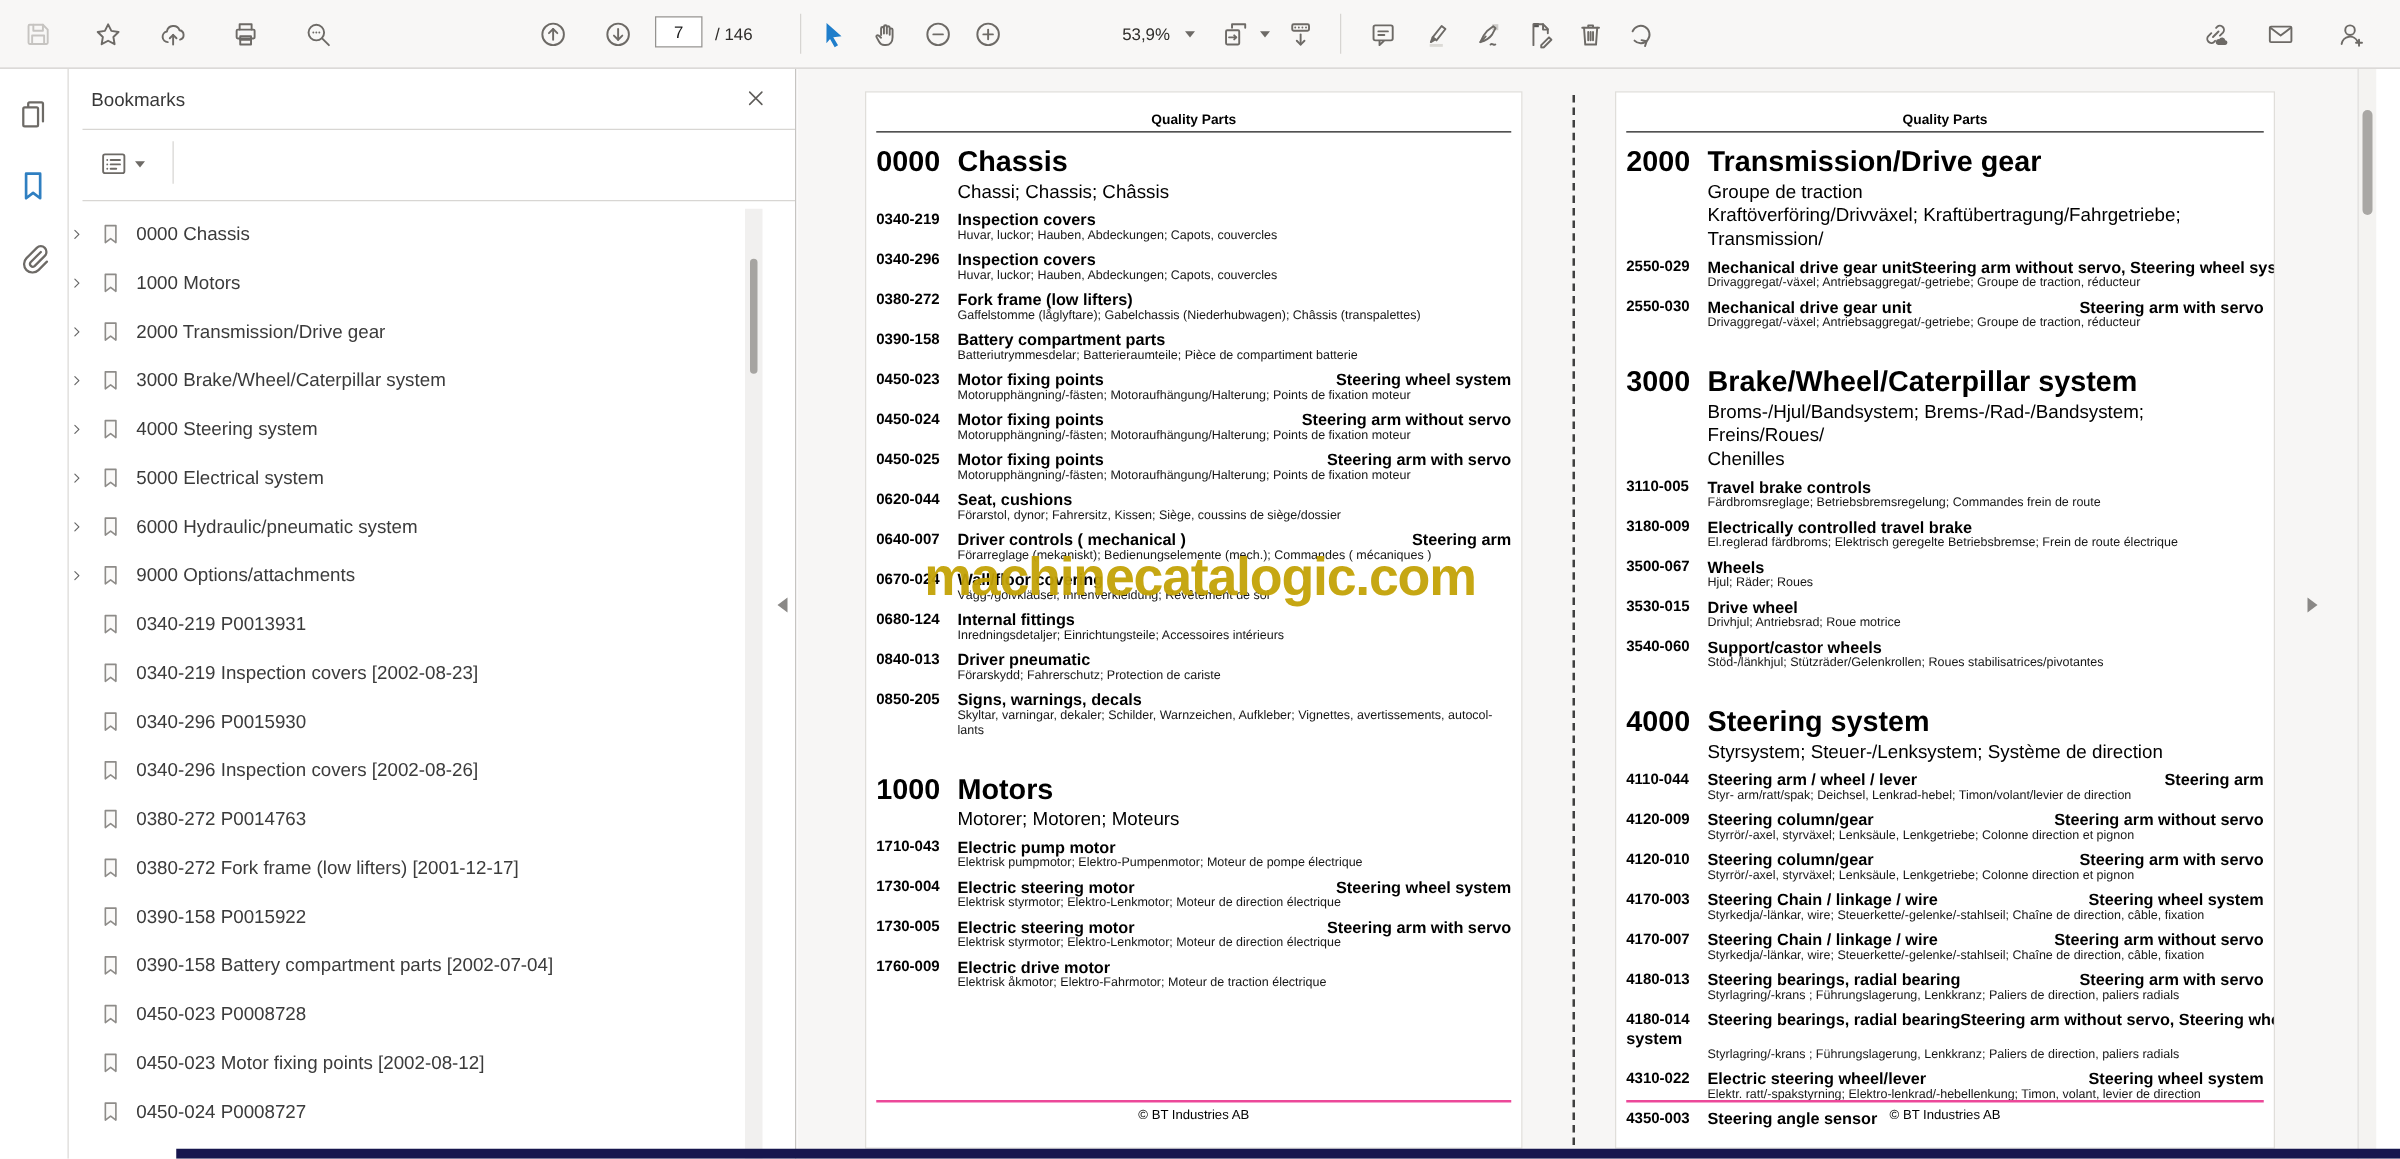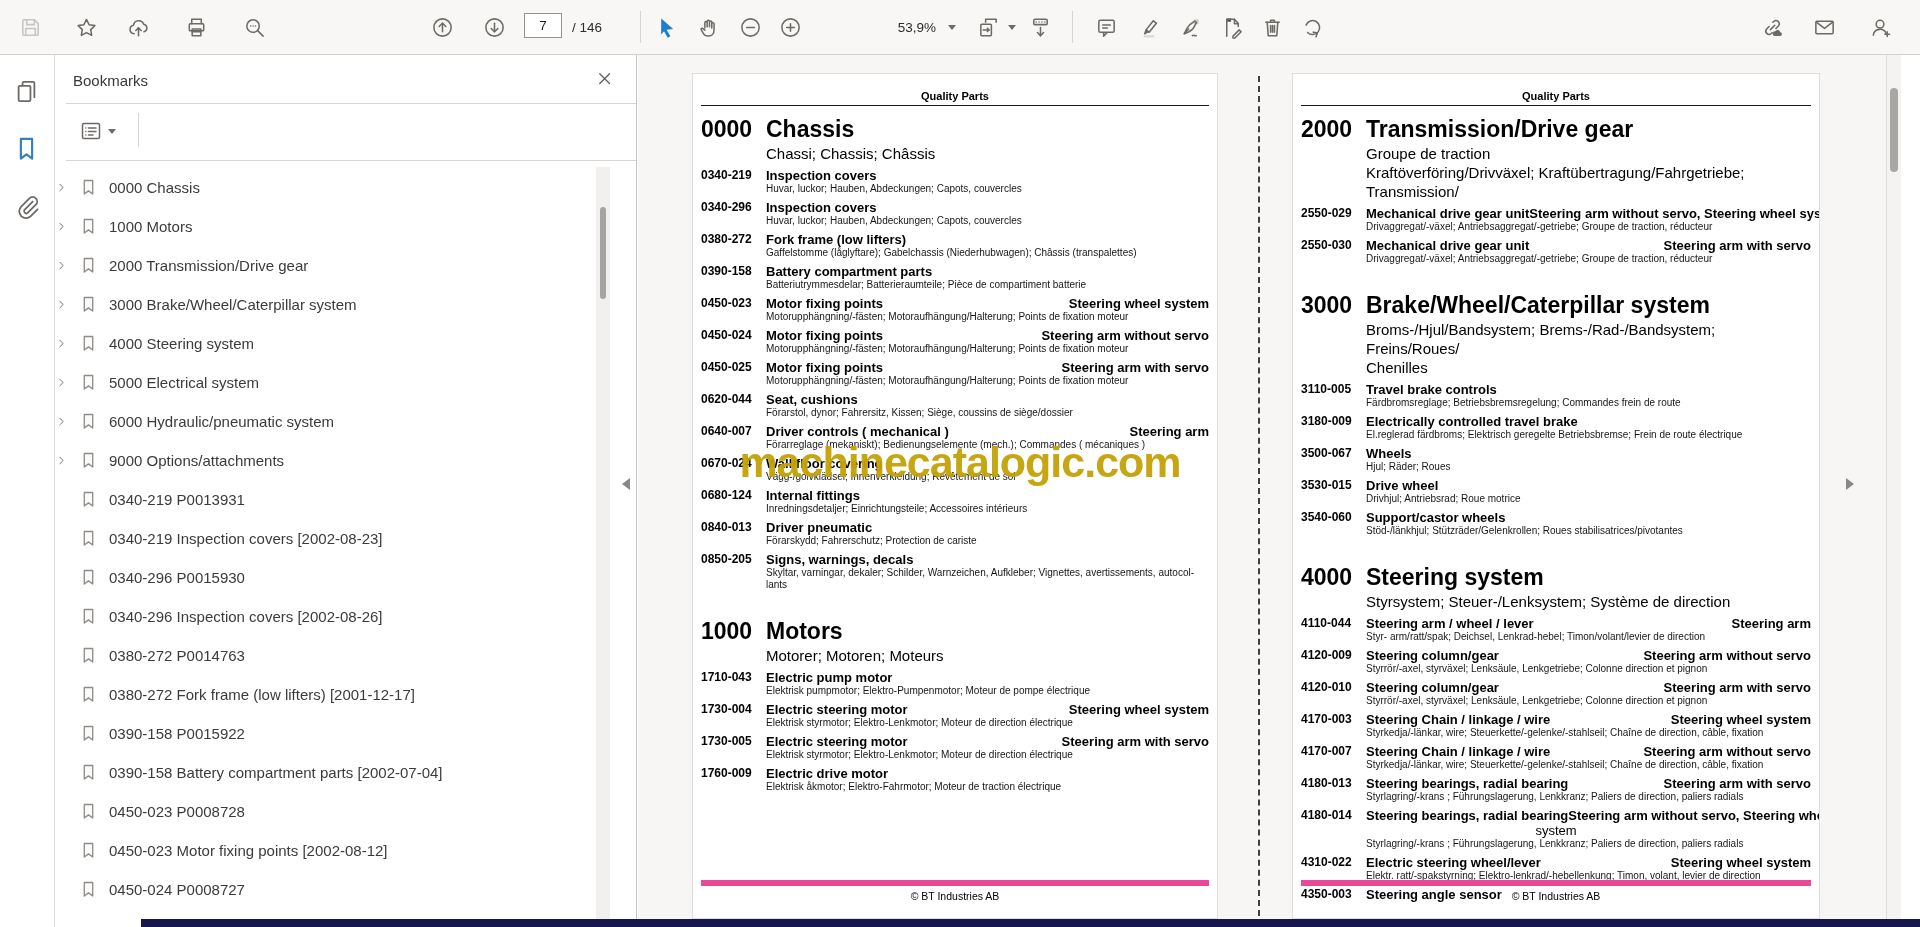--- a/index.html
+++ b/index.html
@@ -66,23 +66,23 @@
   .section{margin-top:10px;}
   .section.gap{margin-top:27px;}
   .sec-head{display:flex;font-size:23px;font-weight:bold;line-height:27px;}
   .sec-num{width:65px;flex:none;}
   .sec-sub{margin-left:65px;font-size:15px;line-height:19px;margin-top:1px;}
   .item{margin-top:5px;}
   .item .l1{display:flex;align-items:center;font-weight:bold;line-height:15px;white-space:nowrap;}
   .item .no{width:65px;flex:none;font-size:12px;}
   .item .ti{font-size:13px;flex:1 1 auto;}
   .item .rl{font-size:13px;flex:none;margin-left:8px;}
-  .item .w2{font-weight:normal;font-size:13px;line-height:15px;text-align:center;}
+  .item .w2{font-weight:bold;font-size:13px;line-height:15px;}
   .item .sub{margin-left:65px;font-size:10px;line-height:12px;margin-top:0;color:#161616;white-space:nowrap;}
-  .page-footer{position:absolute;left:8px;right:8px;top:806px;border-top:6px solid #ec4899;
+  .page-footer{position:absolute;left:8px;right:8px;top:806px;border-top:2px solid #ec4899;
                text-align:center;font-size:10.5px;padding-top:4px;}
   .watermark{position:absolute;left:700px;top:438px;width:520px;text-align:center;z-index:8;
              font-size:43px;font-weight:bold;letter-spacing:-1px;color:#c4a307;opacity:.95;pointer-events:none;}
 </style>
 </head>
 <body>
 
 <div class="toolbar">
   <div class="tbtn disabled" style="left:16px">
     <svg viewBox="0 0 24 24">

